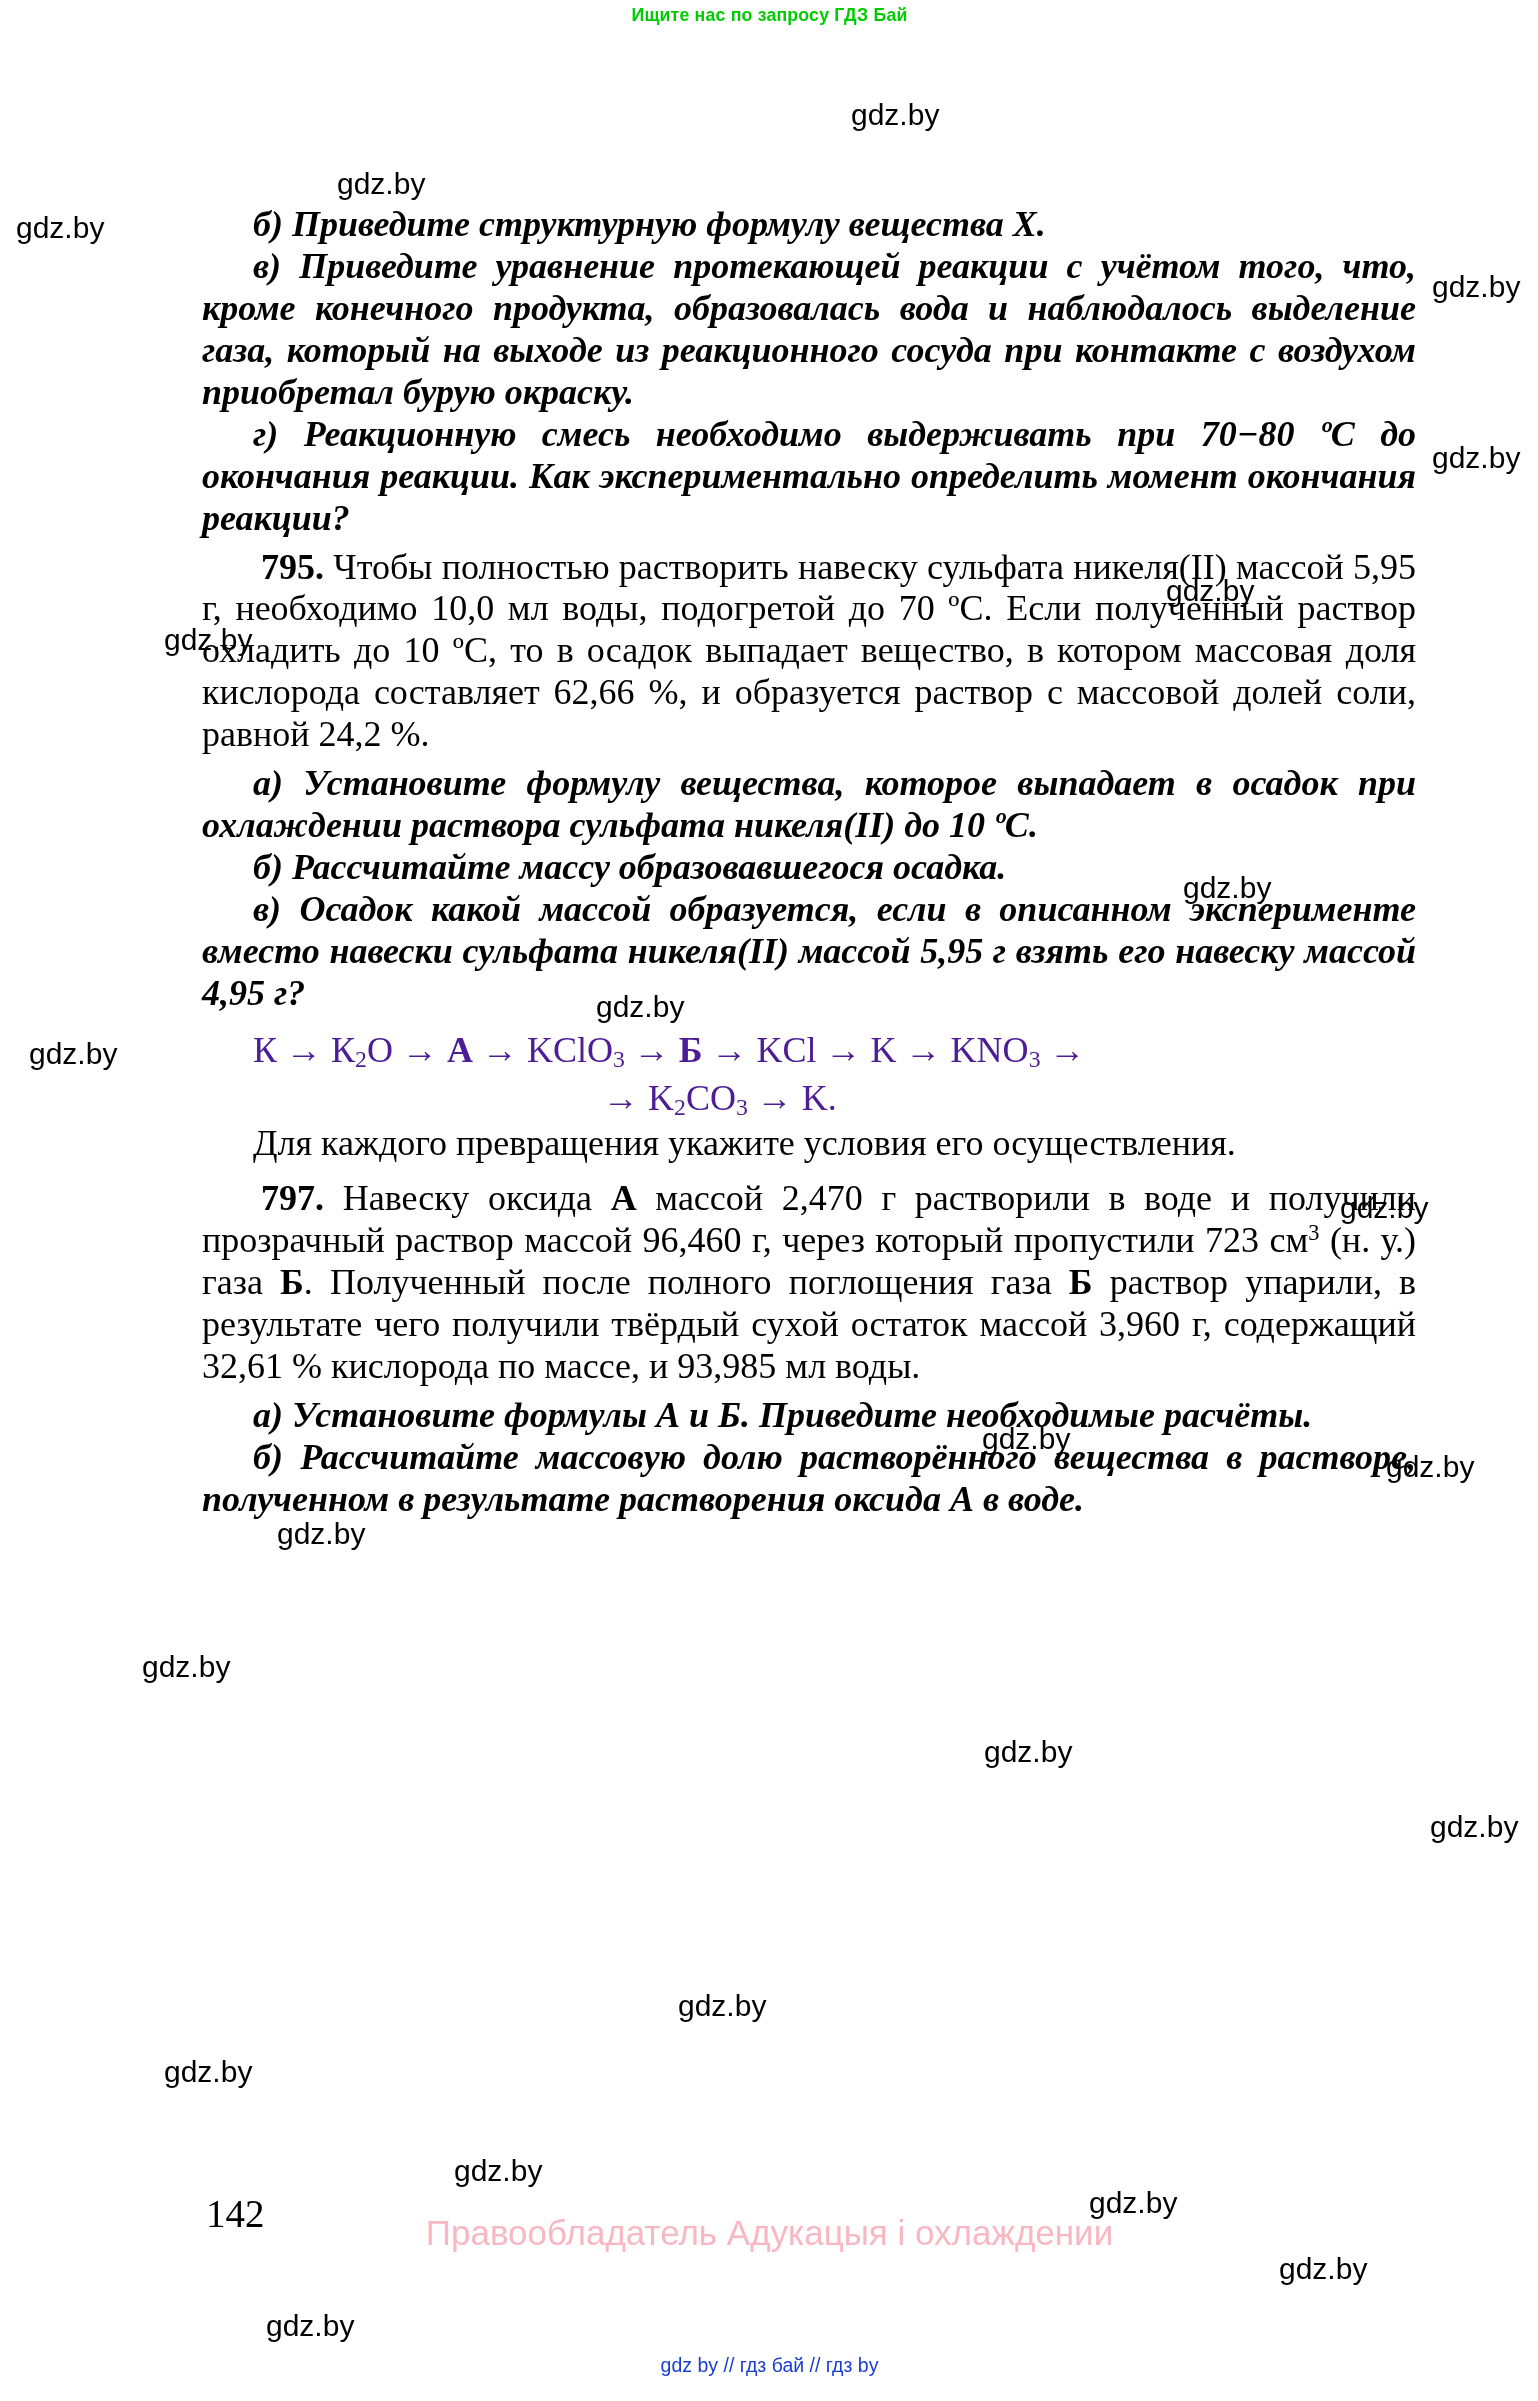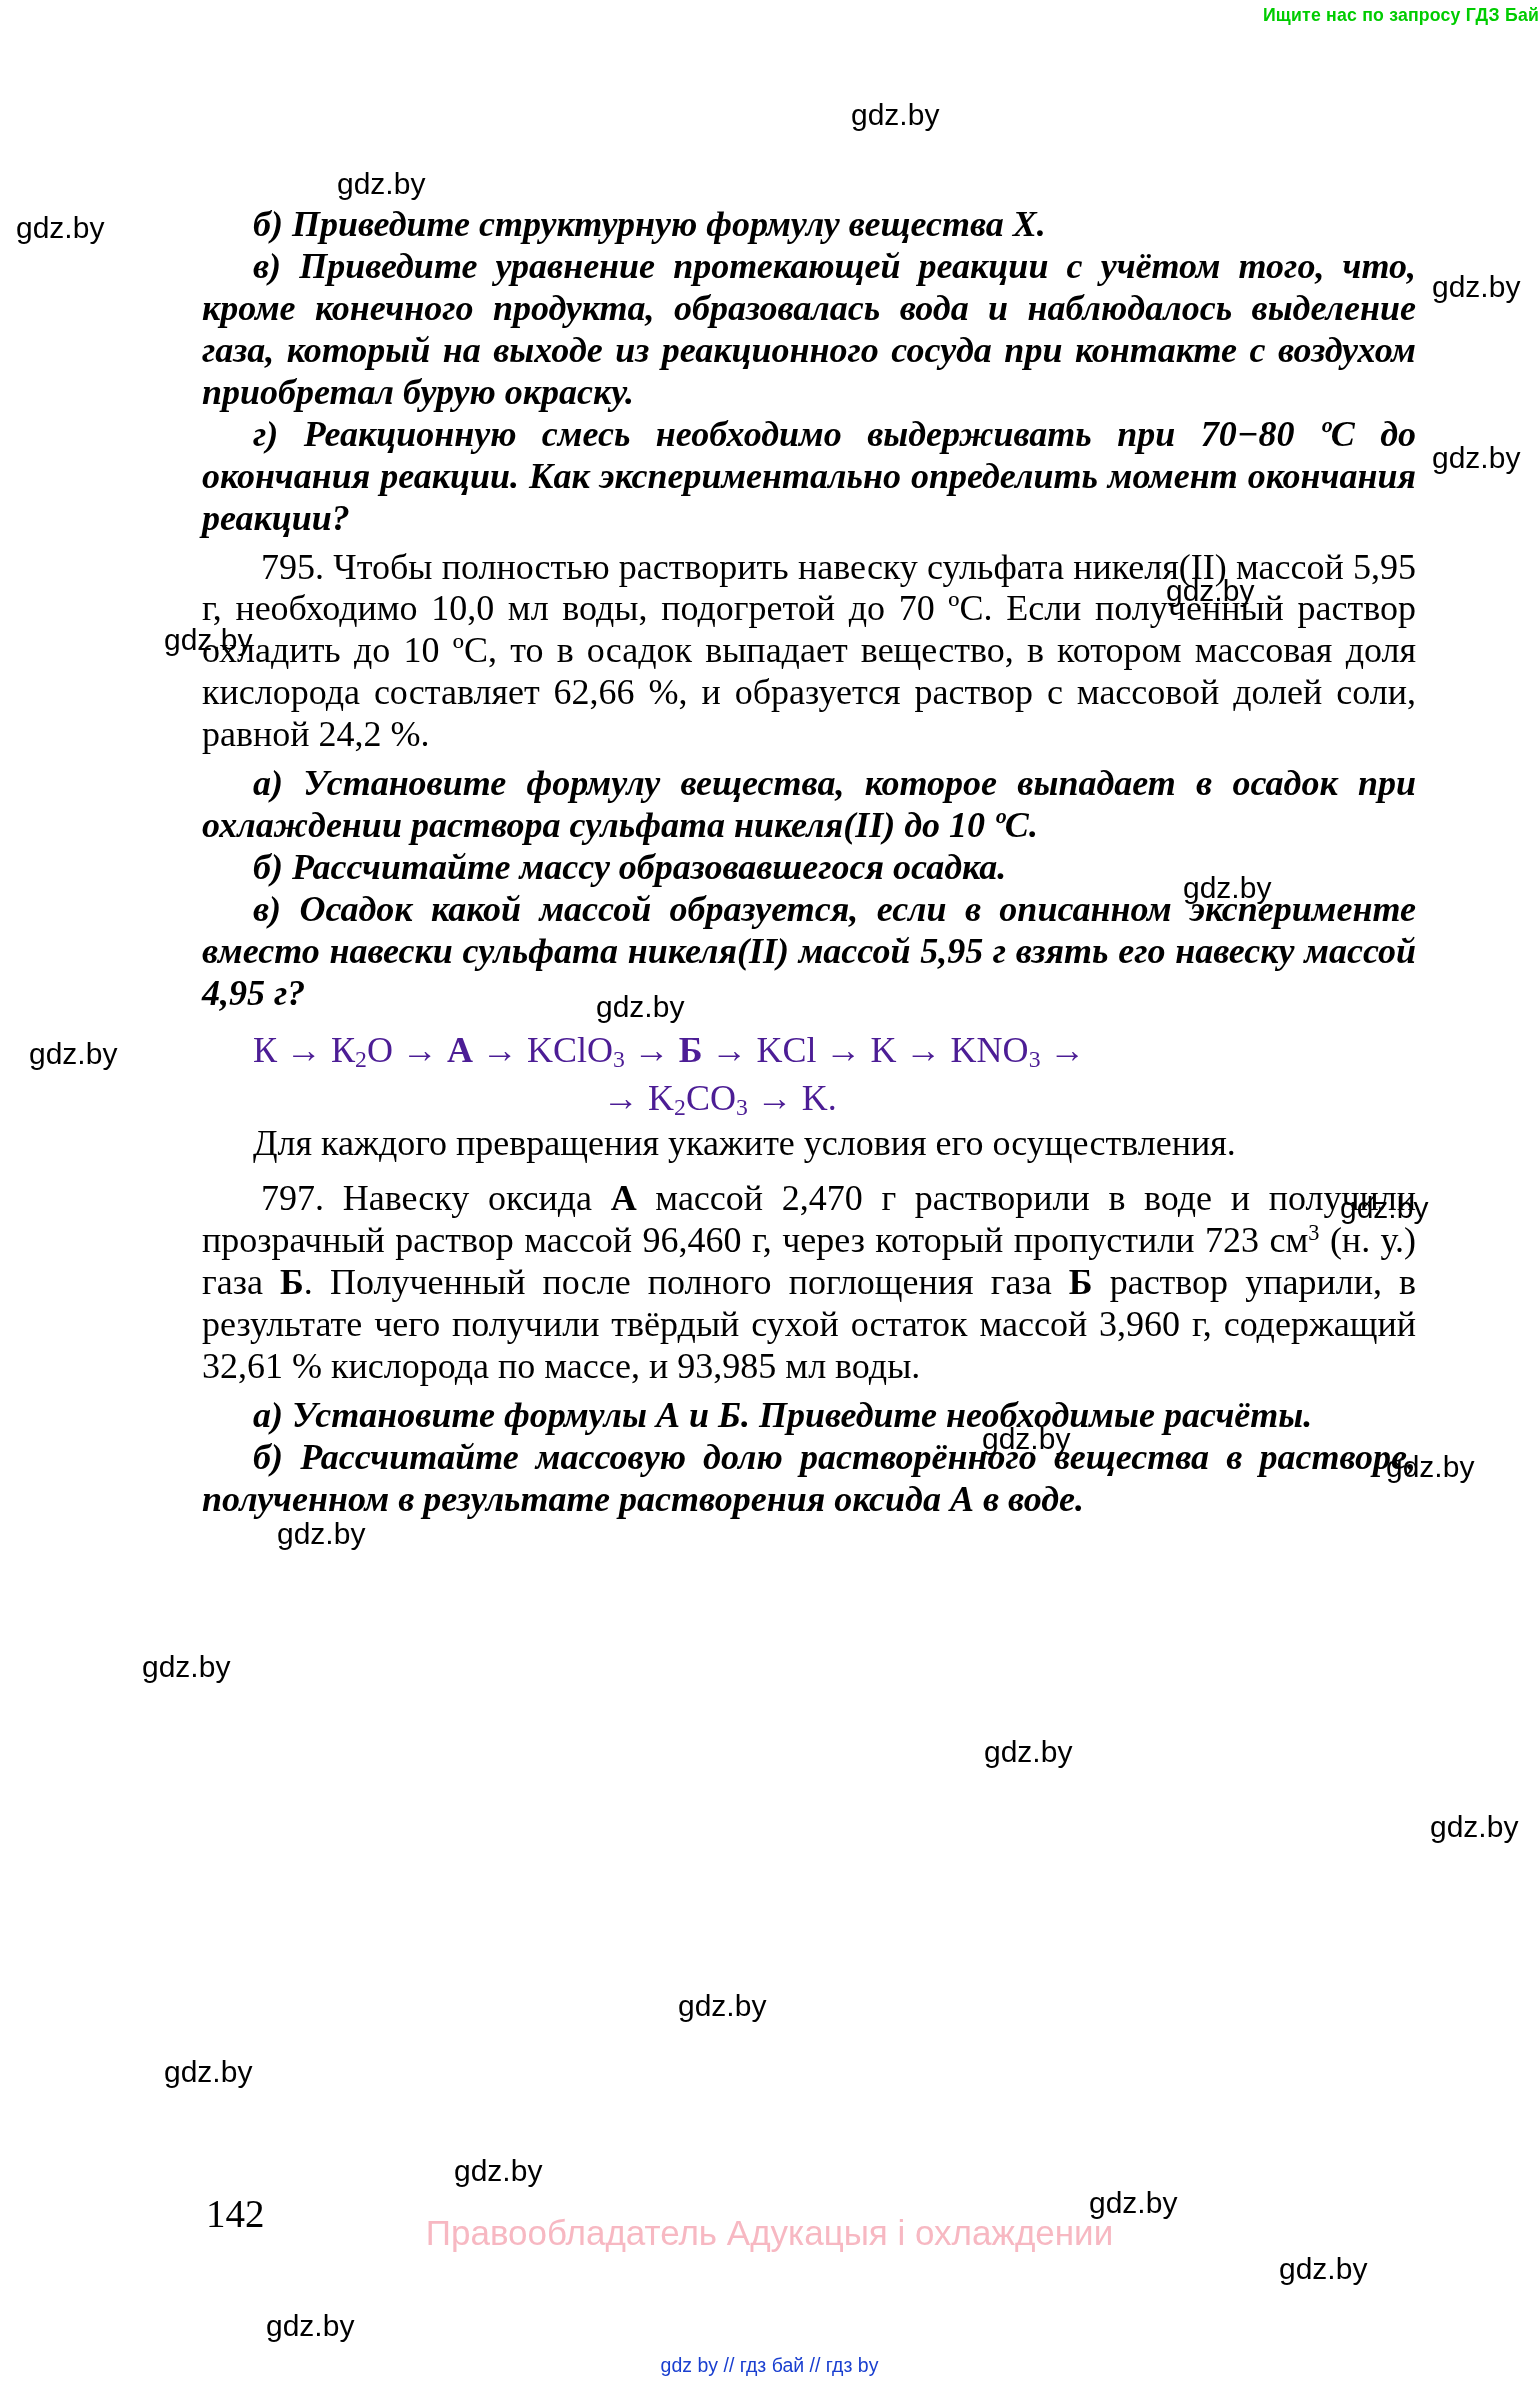--- a/index.html
+++ b/index.html
@@ -14,21 +14,21 @@
     font-family: "Liberation Serif", "DejaVu Serif", serif;
     overflow: hidden;
   }
 
   
   .promo {
     position: absolute;
     top: 5.3px;
     left: 0;
     width: 100%;
-    text-align: right;
+    text-align: center;
     color: #00cc00;
     font-family: "Liberation Sans", sans-serif;
     font-size: 17.7px;
     font-weight: bold;
     letter-spacing: 0.2px;
     white-space: nowrap;
   }
 
   
   .page {
@@ -60,21 +60,21 @@
   .it {
     font-style: italic;
     font-weight: bold;
     font-family: "Liberation Serif", "DejaVu Serif", serif;
   }
 
   .ind { text-indent: 51px; }
   .ind-num { text-indent: 59px; }
 
   .num {
-    font-weight: normal;
+    font-weight: bold;
     margin-top: 13px;
   }
   .bold { font-weight: bold; }
 
   .nostretch { text-align: left; }
 
   
   .scheme {
     margin: 0;
     font-size: 36px;

